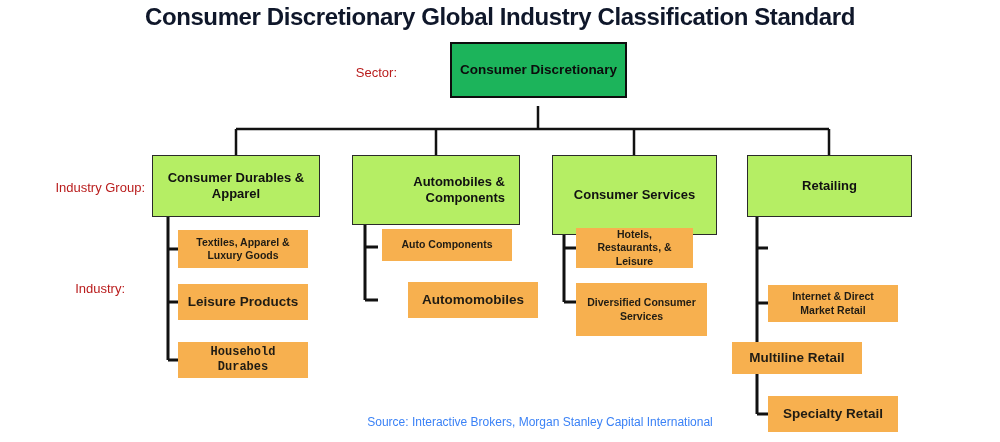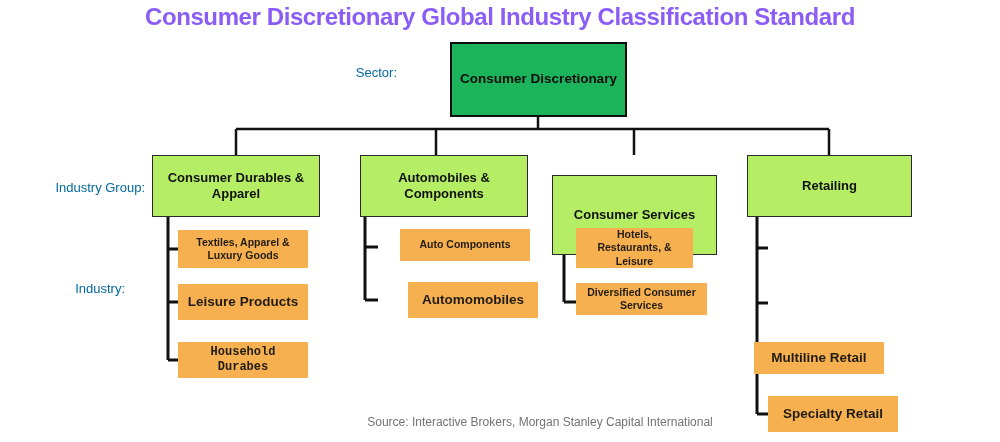--- a/index.html
+++ b/index.html
@@ -19,40 +19,40 @@
   .title {
     position: absolute;
     top: 3px;
     left: 0;
     width: 100%;
     margin: 0;
     text-align: center;
     font-size: 24px;
     font-weight: 800;
     letter-spacing: -0.4px;
-    color: #8b5cf6;
+    color: #0f172a;
   }
   .connectors {
     position: absolute;
     top: 0;
     left: 0;
     width: 1000px;
     height: 442px;
     color: var(--line, #111);
   }
   .connectors path {
     fill: none;
     stroke: currentColor;
   }
   .connectors .tree { stroke-width: 2.5; }
   .connectors .spine { stroke-width: 3; }
   .row-label {
     position: absolute;
     font-size: 13px;
-    color: #0369a1;
+    color: #b91c1c;
     text-align: right;
     height: 16px;
     line-height: 16px;
     white-space: nowrap;
   }
   .box {
     position: absolute;
     display: flex;
     align-items: center;
     justify-content: center;
@@ -83,21 +83,21 @@
   .industry.size-md { font-size: 12px; }
   .industry.size-lg { font-size: 13.5px; text-align: right; }
   .source {
     position: absolute;
     left: 340px;
     width: 400px;
     top: 415px;
     text-align: center;
     font-size: 12px;
     font-weight: 400;
-    color: #737373;
+    color: #3b82f6;
     white-space: nowrap;
   }
 </style>
 </head>
 <body>
 
 <div class="canvas">
 
   <h1 class="title">Consumer Discretionary Global Industry Classification Standard</h1>
 
@@ -106,35 +106,36 @@
     <path class="spine" d="M168,217 V360 M168,249 H178 M168,302 H178 M168,360 H178"></path>
     <path class="spine" d="M365,217 V300 M365,247 H378 M365,300 H378"></path>
     <path class="spine" d="M564,217 V302 M564,248 H576 M564,302 H576"></path>
     <path class="spine" d="M757,217 V414 M757,248 H768 M757,303 H768 M757,360 H768 M757,414 H768"></path>
   </svg>
 
   <div class="row-label" style="left:297px; top:65px; width:100px;">Sector:</div>
   <div class="row-label" style="left:45px; top:180px; width:100px;">Industry Group:</div>
   <div class="row-label" style="left:25px; top:281px; width:100px;">Industry:</div>
 
-  <div class="box sector" style="left:450px; top:42px; width:177px; height:75px;">Consumer Discretionary</div>
+  <div class="box sector" style="left:450px; top:42px; width:177px; height:56px;">Consumer Discretionary</div>
 
   <div class="box group" style="left:152px; top:155px; width:168px; height:62px;">Consumer Durables &amp; Apparel</div>
-  <div class="box group" style="left:360px; top:155px; width:168px; height:62px;">Automobiles &amp; Components</div>
-  <div class="box group" style="left:552px; top:155px; width:165px; height:80px;margin-top:20px;">Consumer Services</div>
+  <div class="box group" style="left:352px; top:155px; width:168px; height:70px;text-align:right;">Automobiles &amp; Components</div>
+  <div class="box group" style="left:552px; top:155px; width:165px; height:80px;">Consumer Services</div>
   <div class="box group" style="left:747px; top:155px; width:165px; height:62px;">Retailing</div>
 
   <div class="box industry" style="left:178px; top:230px; width:130px; height:38px;">Textiles, Apparel &amp; Luxury Goods</div>
   <div class="box industry size-lg" style="left:178px; top:284px; width:130px; height:36px;">Leisure Products</div>
   <div class="box industry size-md" style="left:178px; top:342px; width:130px; height:36px;font-family:Liberation Mono, monospace;">Household Durabes</div>
 
-  <div class="box industry" style="left:400px; top:229px; width:130px; height:32px;">Auto Components</div>
+  <div class="box industry" style="left:382px; top:229px; width:130px; height:32px;">Auto Components</div>
   <div class="box industry size-lg" style="left:378px; top:282px; width:130px; height:36px;margin-left:30px;">Automomobiles</div>
 
   <div class="box industry" style="left:576px; top:228px; width:117px; height:40px;">Hotels, Restaurants, &amp; Leisure</div>
-  <div class="box industry" style="left:576px; top:283px; width:131px; height:32px;">Diversified Consumer Services</div>
+  <div class="box industry" style="left:576px; top:283px; width:131px; height:53px;">Diversified Consumer Services</div>
 
-  <div class="box industry size-lg" style="left:754px; top:342px; width:130px; height:24px;">Multiline Retail</div>
+  <div class="box industry" style="left:768px; top:285px; width:130px; height:37px;">Internet &amp; Direct Market Retail</div>
+  <div class="box industry size-lg" style="left:732px; top:342px; width:130px; height:24px;">Multiline Retail</div>
   <div class="box industry size-lg" style="left:768px; top:396px; width:130px; height:36px;">Specialty Retail</div>
 
   <div class="source">Source: Interactive Brokers, Morgan Stanley Capital International</div>
 
 </div>
 
 </body></html>

